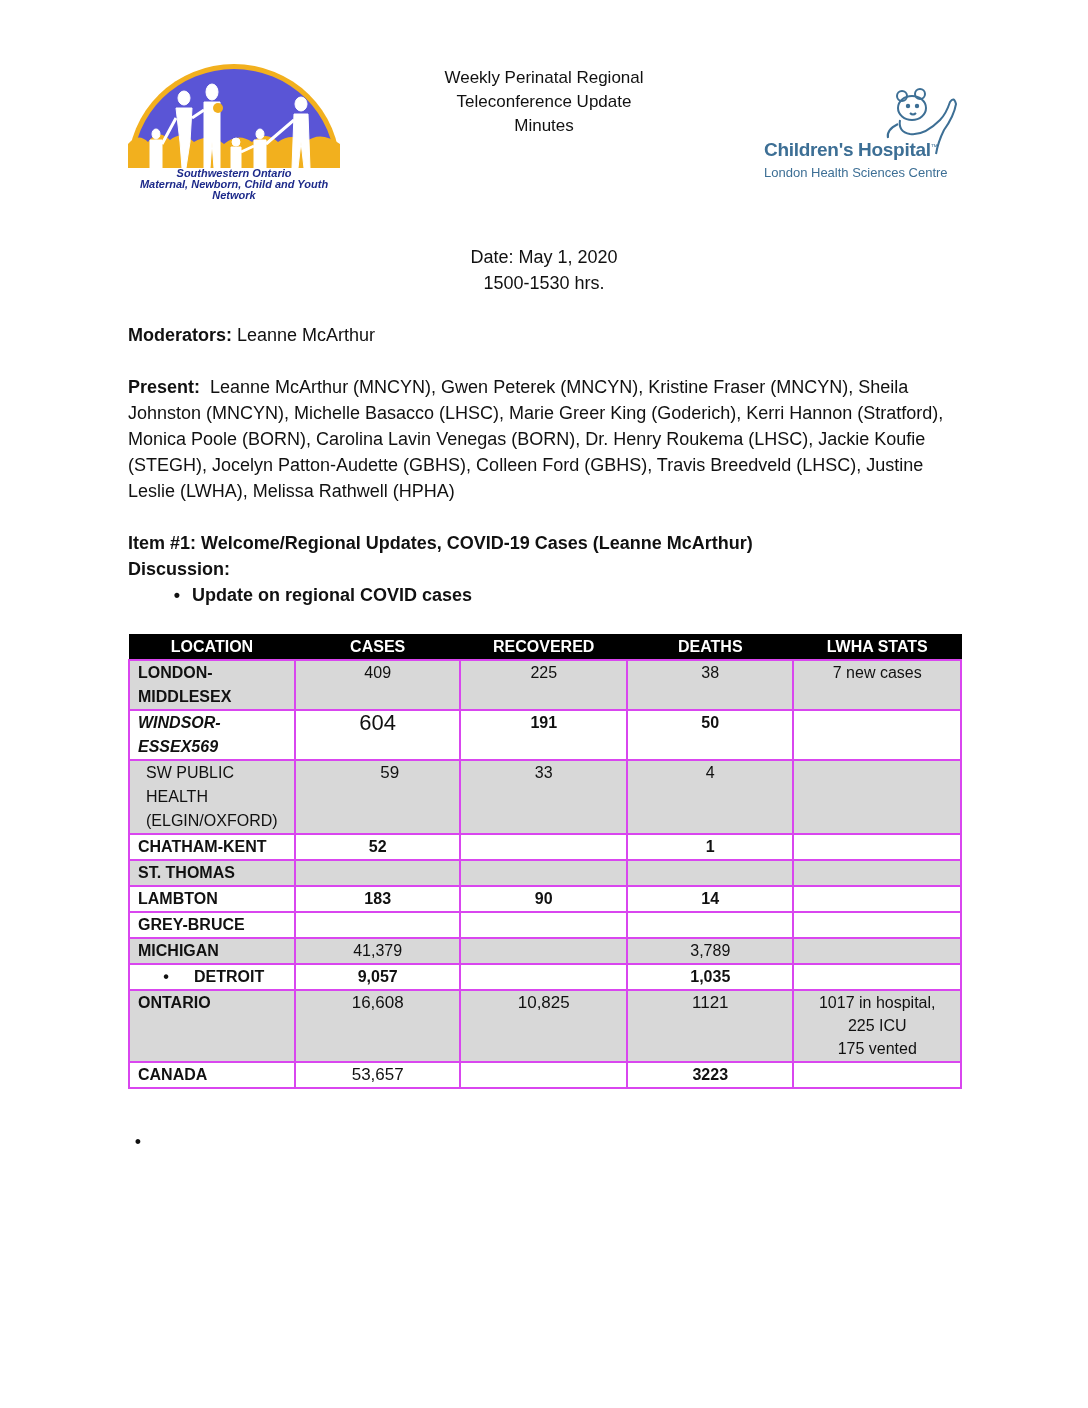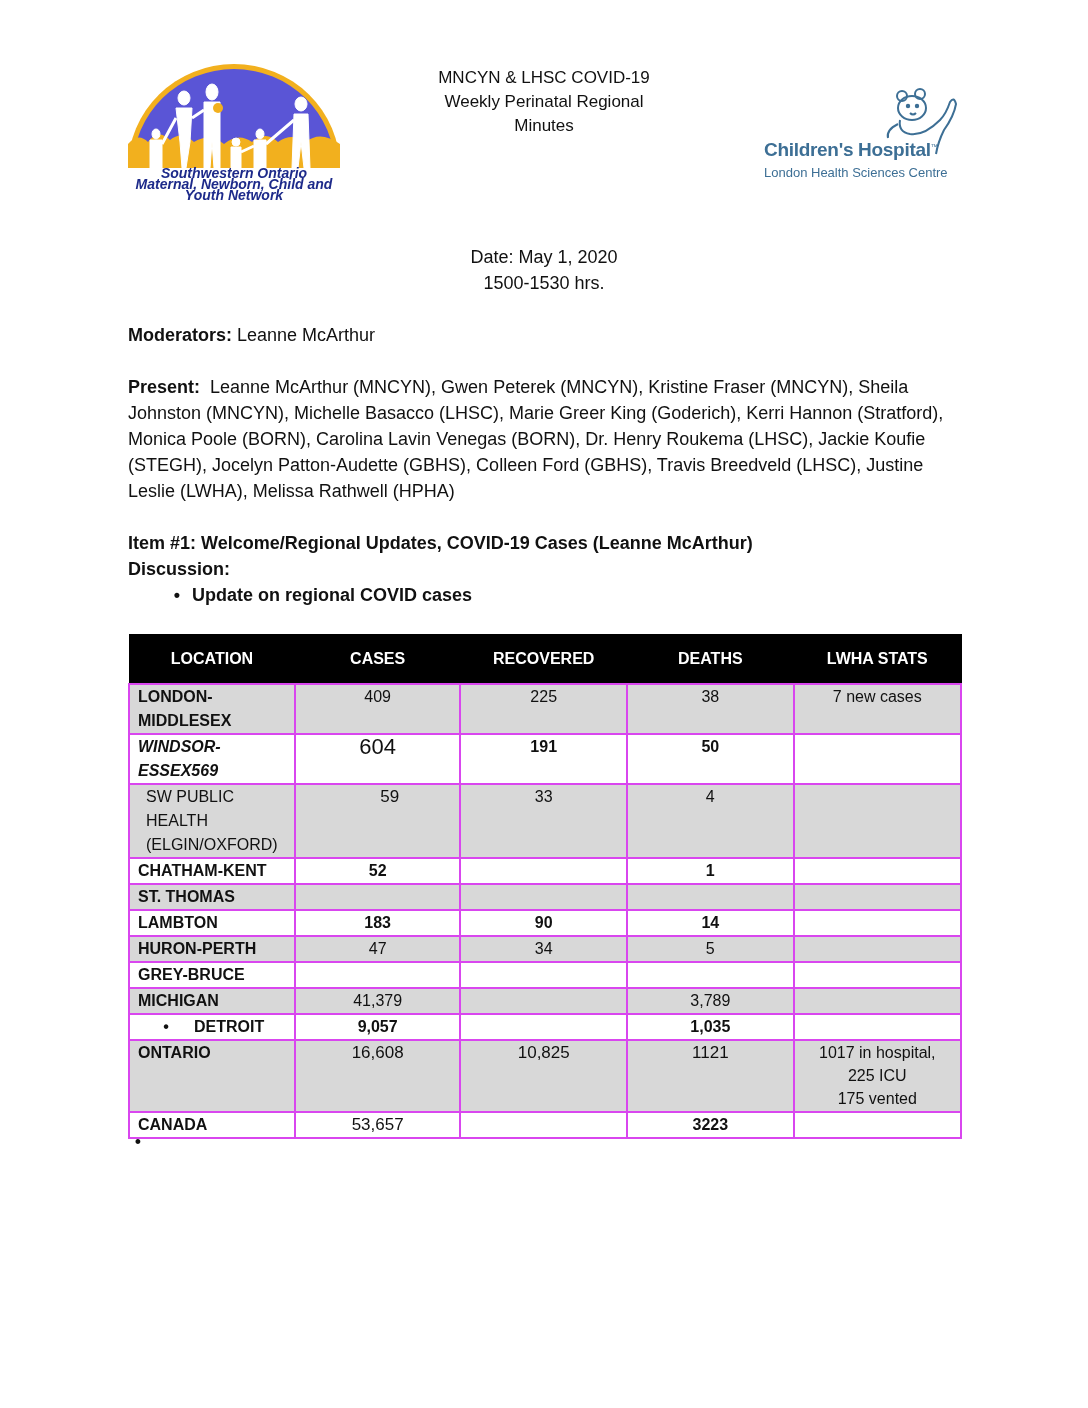--- a/index.html
+++ b/index.html
@@ -3,38 +3,38 @@
 <meta charset="utf-8">
 <style>
   html, body { margin: 0; padding: 0; background: #ffffff; }
   body { width: 1088px; height: 1408px; position: relative; overflow: hidden;
          font-family: "Liberation Sans", "DejaVu Sans", sans-serif; color: #111; }
   .abs { position: absolute; }
 
   
   .logo-left { left: 126px; top: 62px; width: 216px; height: 136px; }
   .logo-left-caption { position:absolute; left:0; top:106px; width:216px; text-align:center;
-     font-size: 14px; font-weight: bold; font-style: italic; color:#1d2a8a; line-height: 11px; }
+     font-size: 11px; font-weight: bold; font-style: italic; color:#1d2a8a; line-height: 11px; }
   .title-block { left: 400px; top: 66px; width: 288px; text-align: center;
      font-size: 17px; line-height: 24px; }
   .logo-right { left: 760px; top: 86px; width: 200px; height: 100px; }
   .ch-name { position:absolute; left:4px; top:53px; font-size:19px; font-weight:bold; color:#3d6f95; letter-spacing:-0.3px; }
   .ch-sub { position:absolute; left:4px; top:79px; font-size:13px; color:#3d6f95; }
   .bear { position:absolute; left:120px; top:0; width:80px; height:70px; }
 
   .date-block { left: 400px; top: 244px; width: 288px; text-align: center; font-size: 18px; line-height: 26px; }
   .para { left: 128px; width: 830px; font-size: 18px; line-height: 26px; }
   .para b { font-weight: bold; }
 
   .bullet-row { display:flex; align-items:flex-start; }
   .bullet-dot { width: 30px; text-align:center; }
 
   table.cases { position:absolute; left:128px; top:634px; width:834px; border-collapse:collapse;
      font-size: 16px; }
-  table.cases th { background:#000; color:#fff; font-weight:bold; height:24px; padding:12px; text-align:center;
+  table.cases th { background:#000; color:#fff; font-weight:bold; height:24px; padding:0; text-align:center;
      border: 1.5px solid #000; }
   table.cases td { border: 2px solid #d946ef; padding: 0 8px; vertical-align: top; line-height: 24px; }
   table.cases td.num { text-align:center; }
   table.cases tr.shade td { background:#d8d8d8; }
   table.cases tr.white td { background:#ffffff; }
   .loc-bold { font-weight: bold; }
   .val-bold { font-weight: bold; }
   .sub-bullet { display:inline-block; width: 56px; text-align:center; }
 </style>
 </head>
@@ -62,22 +62,22 @@
     </g>
     <circle cx="92" cy="46" r="5" fill="#f2b01e"></circle>
   </svg>
   <div class="logo-left-caption">
     <div>Southwestern Ontario</div>
     <div>Maternal, Newborn, Child and Youth Network</div>
   </div>
 </div>
 
 <div class="abs title-block">
-  <div>MNCYN &amp; LHSC COVID-19</div>
   <div>Weekly Perinatal Regional</div>
+  <div>Teleconference Update</div>
   <div>Minutes</div>
 </div>
 
 <div class="abs logo-right">
   <svg class="bear" viewBox="0 0 80 70">
     <g fill="none" stroke="#3d6f95" stroke-width="2">
       <circle cx="22" cy="10" r="5"></circle>
       <circle cx="40" cy="8" r="5"></circle>
       <ellipse cx="32" cy="22" rx="14" ry="12"></ellipse>
       <circle cx="28" cy="20" r="1.2" fill="#3d6f95"></circle>
@@ -181,27 +181,20 @@
     </tr>
 
     <tr class="white">
       <td class="loc-bold">LAMBTON</td>
       <td class="num val-bold">183</td>
       <td class="num val-bold">90</td>
       <td class="num val-bold">14</td>
       <td class="num"></td>
     </tr>
 
-    <tr class="shade">
-      <td class="loc-bold">HURON-PERTH</td>
-      <td class="num">47</td>
-      <td class="num">34</td>
-      <td class="num">5</td>
-      <td class="num"></td>
-    </tr>
 
     <tr class="white">
       <td class="loc-bold">GREY-BRUCE</td>
       <td class="num"></td>
       <td class="num"></td>
       <td class="num"></td>
       <td class="num"></td>
     </tr>
 
     <tr class="shade">

